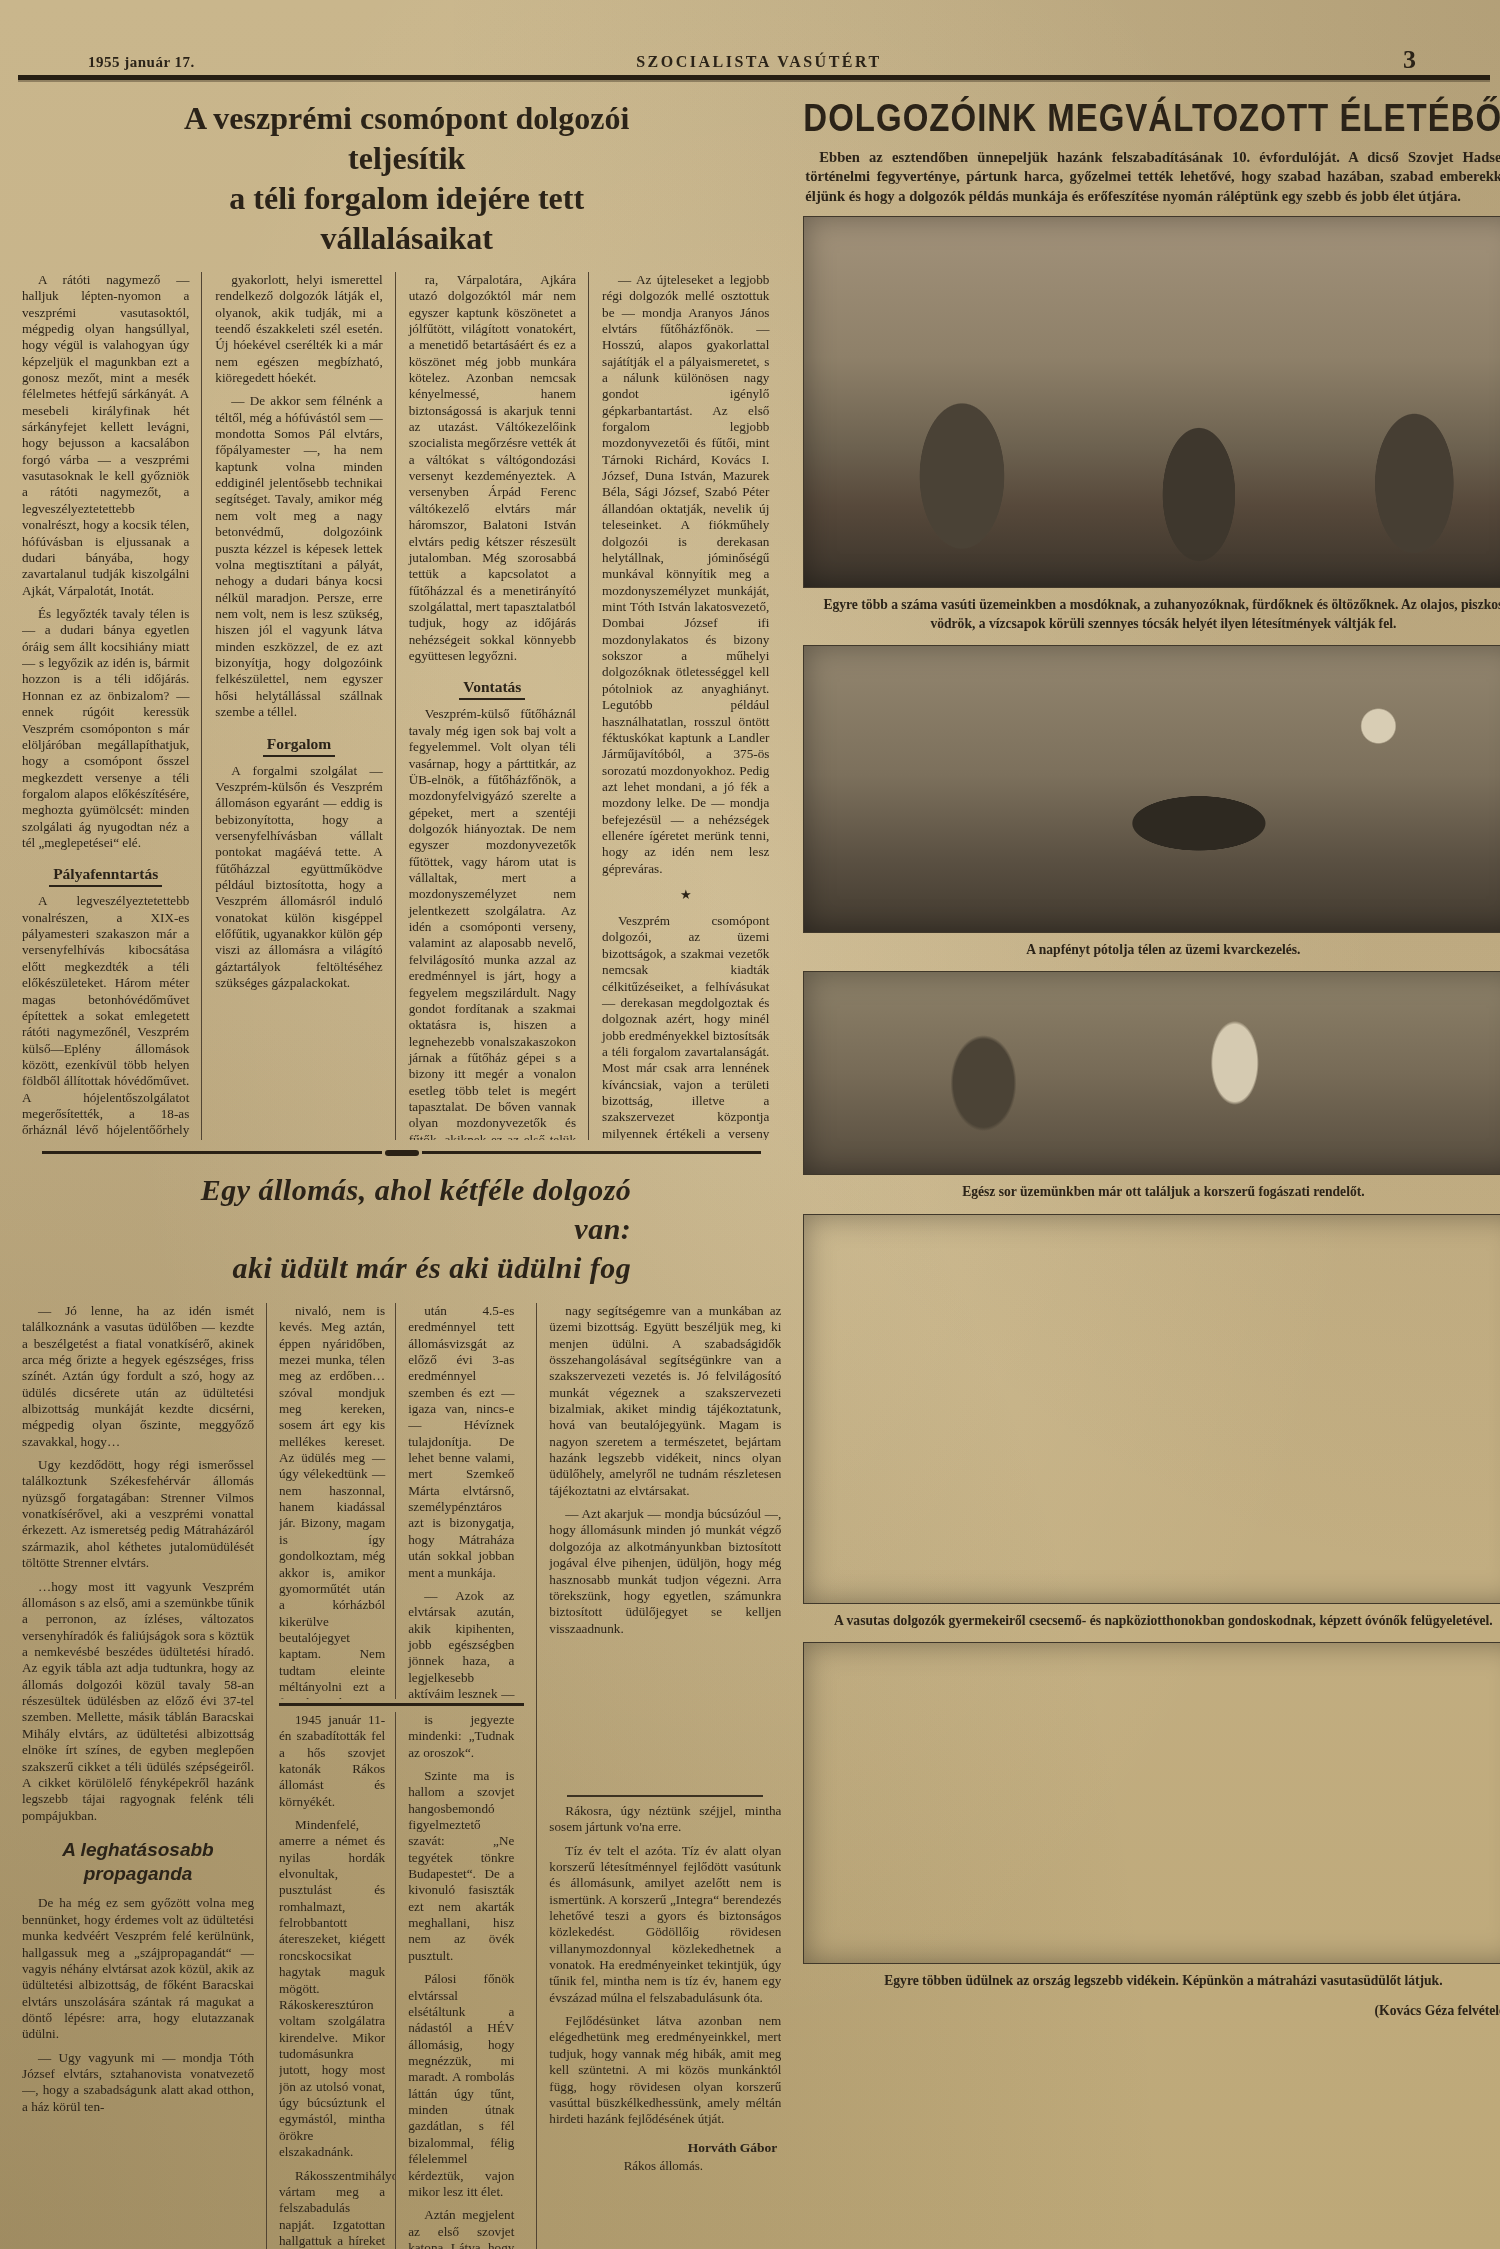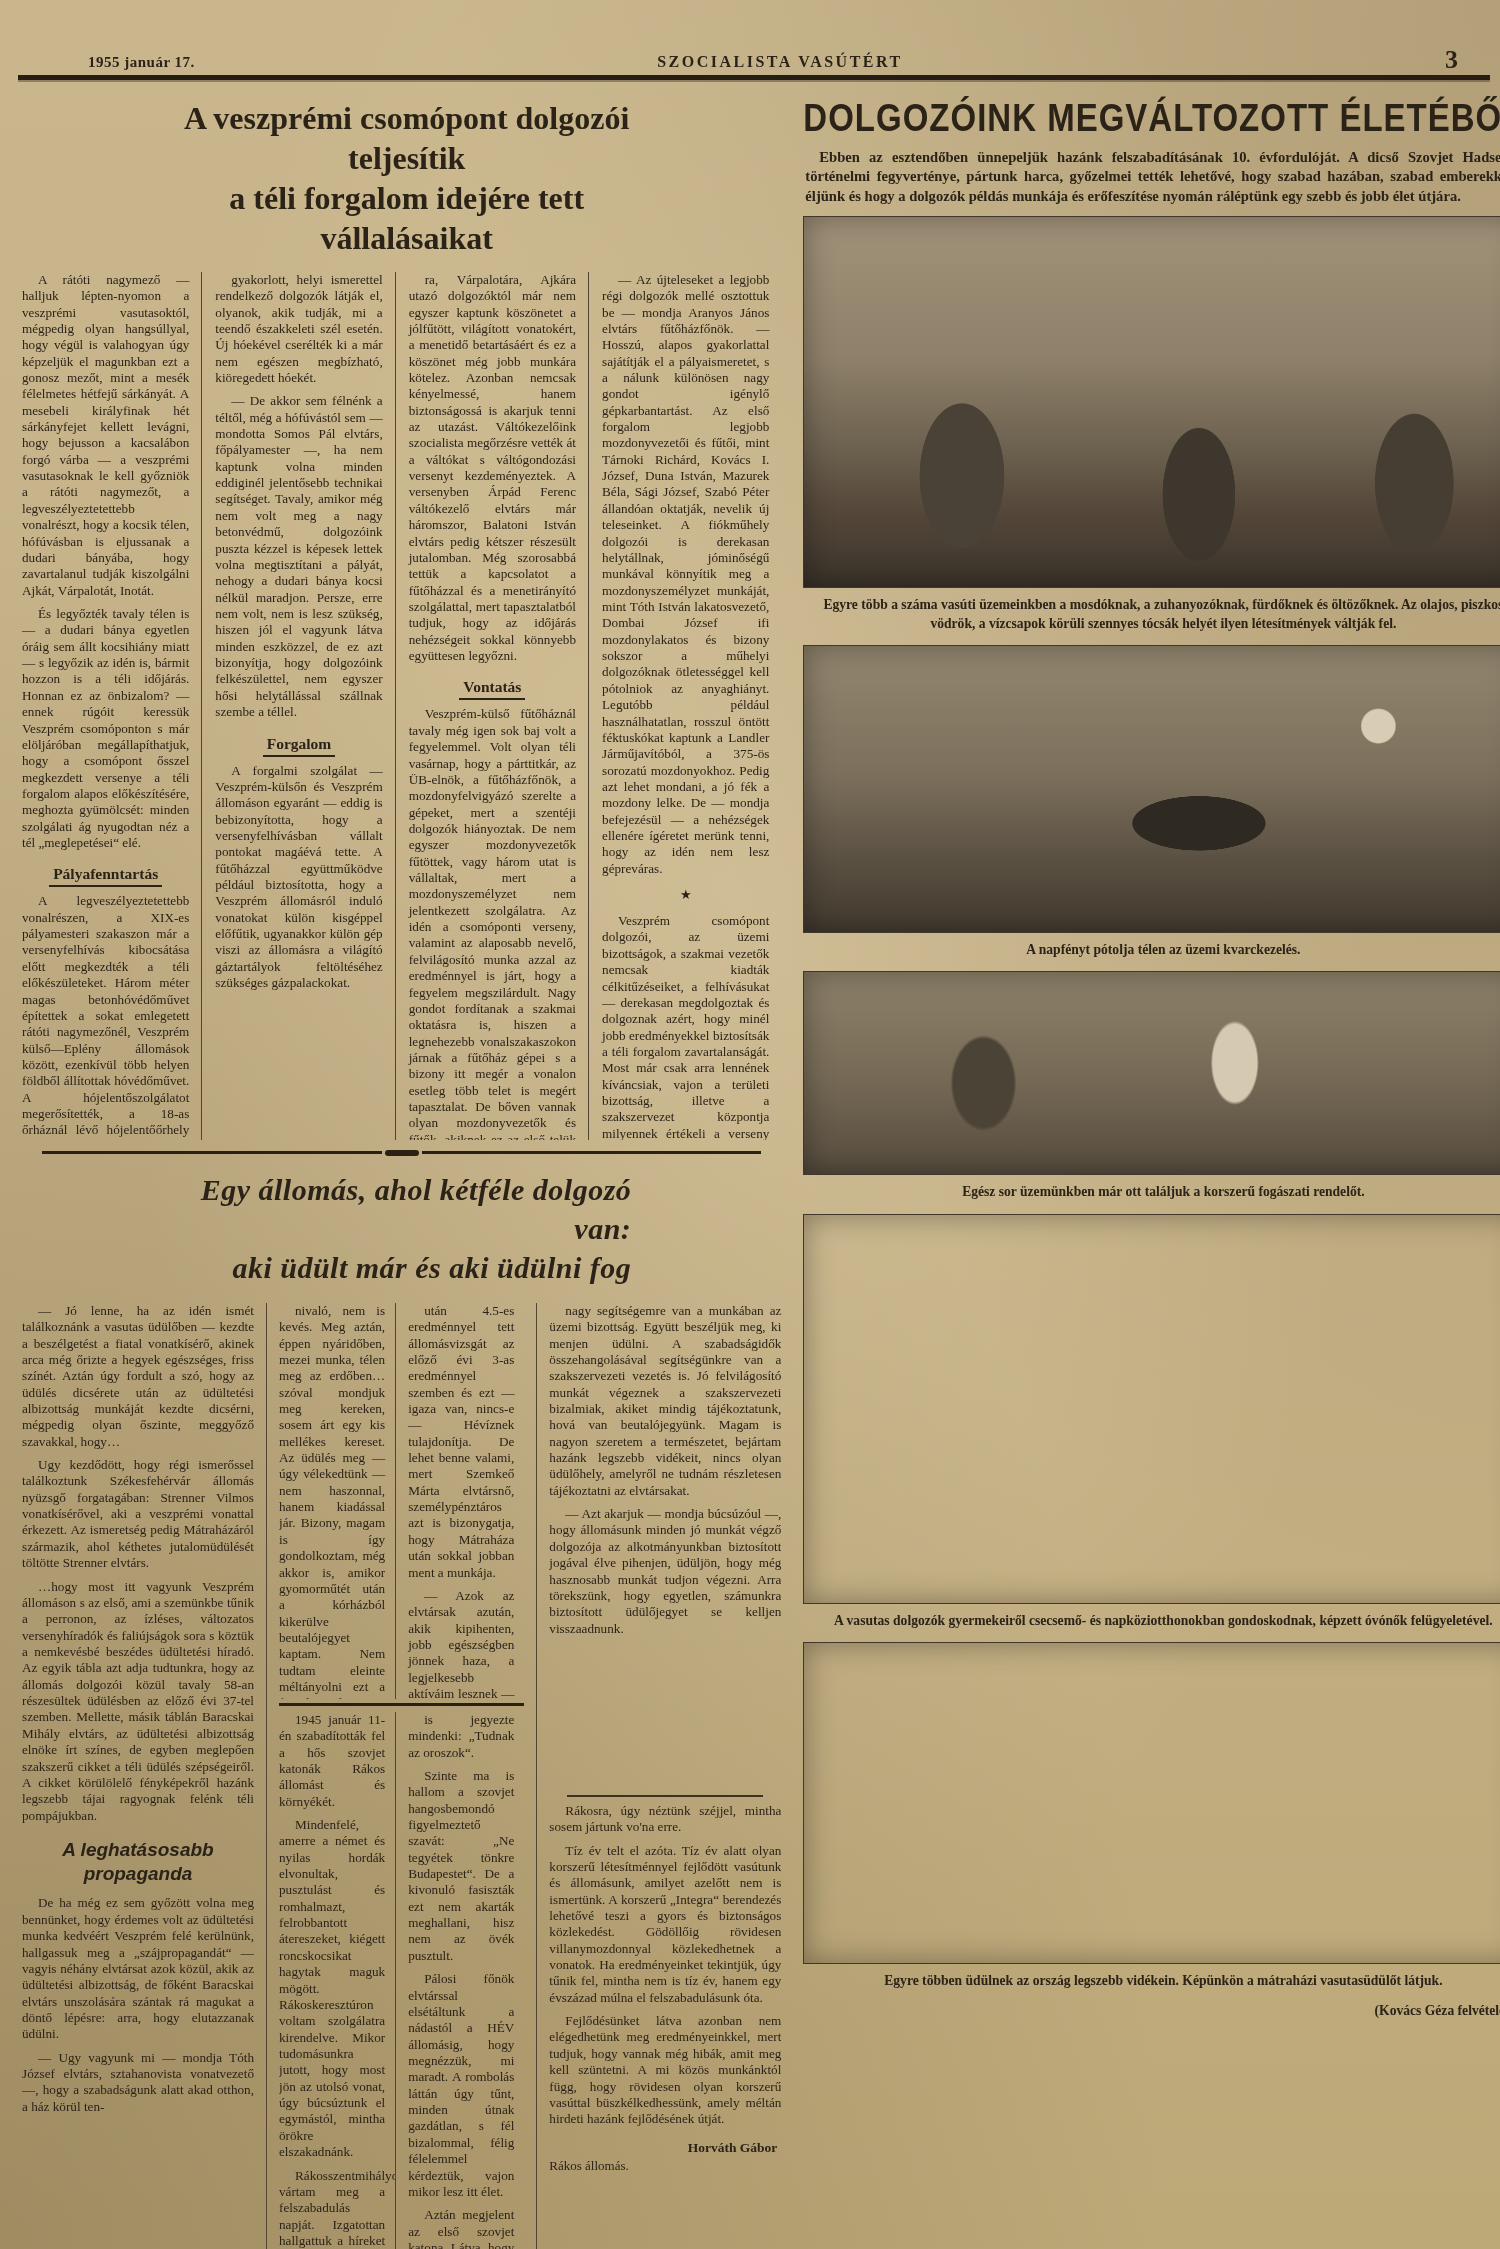--- a/index.html
+++ b/index.html
@@ -12,21 +12,21 @@
       radial-gradient(ellipse at 0% 100%, rgba(70,55,30,.25), rgba(0,0,0,0) 55%),
       radial-gradient(ellipse at 100% 0%, rgba(90,70,40,.20), rgba(0,0,0,0) 50%),
       linear-gradient(180deg,#c9b68c 0%,#c6b288 45%,#bda878 100%);
     color:#2b2318;
     font-family:"Liberation Serif", serif;
     overflow:hidden;
   }
   
   .header-row{
     display:flex;align-items:flex-end;justify-content:space-between;
-    padding:50px 42px 4px 88px;
+    padding:50px 84px 4px 88px;
   }
   .hdr-date{font-weight:bold;font-size:15px;letter-spacing:.5px;}
   .hdr-title{font-weight:bold;font-size:16px;letter-spacing:2.5px;transform:translateX(-40px);}
   .hdr-page{font-weight:bold;font-size:26px;line-height:.8;}
   .thick-rule{height:5px;background:#261e12;margin:0 10px 0 18px;box-shadow:0 2px 0 rgba(38,30,18,.35);}
   
   .main{display:flex;align-items:stretch;}
   .left-region{width:992px;padding-left:22px;box-sizing:border-box;}
   .v-divider{width:2px;background:#3c3late;background:#3c3222;margin:6px 4px 0 6px;}
   .right-region{flex:1;padding:0 52px 0 12px;box-sizing:border-box;}
@@ -40,21 +40,21 @@
   .col + .col{border-left:1px solid #514433;padding-left:13px;}
   .p{margin:0 0 7px;text-indent:16px;text-align:justify;font-size:13.2px;line-height:1.24;}
   .sub{text-align:center;margin:14px 0 10px;font-weight:bold;font-size:15.5px;}
   .sub span{border-bottom:2px solid #2b2318;padding:0 4px 3px;}
   .subi{
     text-align:center;margin:14px 6px 10px;
     font-family:"Liberation Sans",sans-serif;font-style:italic;font-weight:bold;font-size:19px;line-height:1.25;
   }
   .star{text-align:center;font-size:13px;margin:10px 0;}
   .by{text-align:right;font-weight:bold;font-size:13.5px;margin:12px 4px 0 0;}
-  .by2{text-align:left;font-size:13px;margin:2px 4px 0 0;}
+  .by2{text-align:center;font-size:13px;margin:2px 4px 0 0;}
   
   .art-divider{display:flex;align-items:center;margin:10px 20px 6px 20px;}
   .art-divider .seg{flex:1;height:3px;background:#2a2115;}
   .art-divider .mid{width:34px;height:6px;background:#2a2115;border-radius:3px;margin:0 3px;}
   
   .a2-headline{
     text-align:right;font-weight:bold;font-style:italic;font-size:30px;line-height:1.3;
     margin:14px 150px 16px 150px;letter-spacing:.5px;
   }
   .a2-grid{display:flex;height:1088px;overflow:hidden;}

